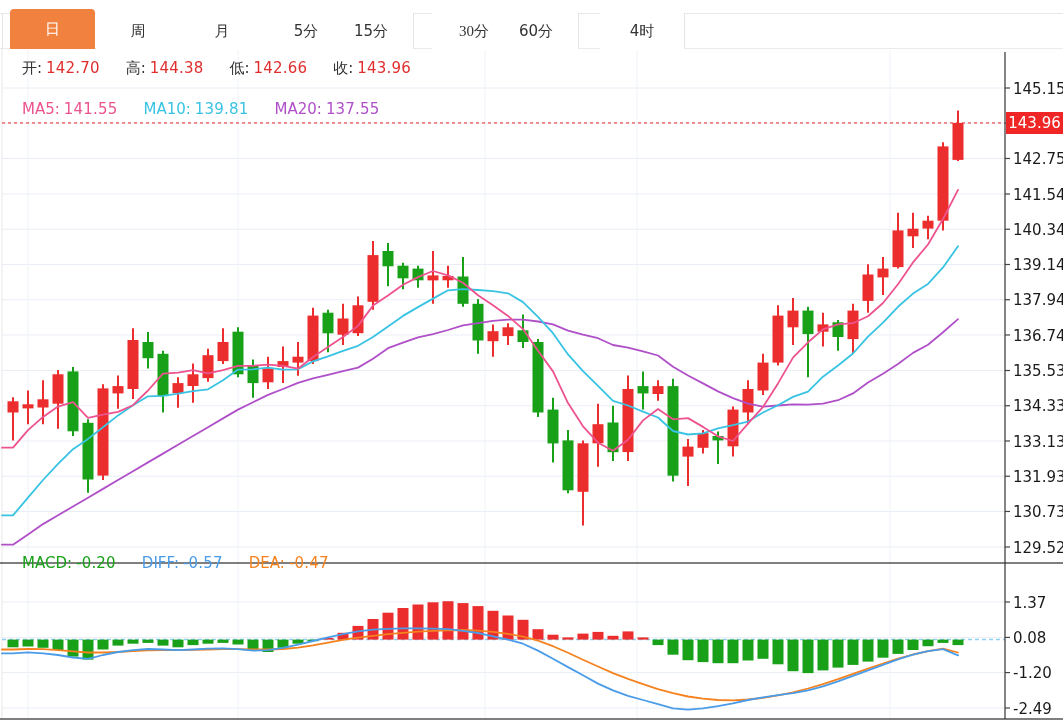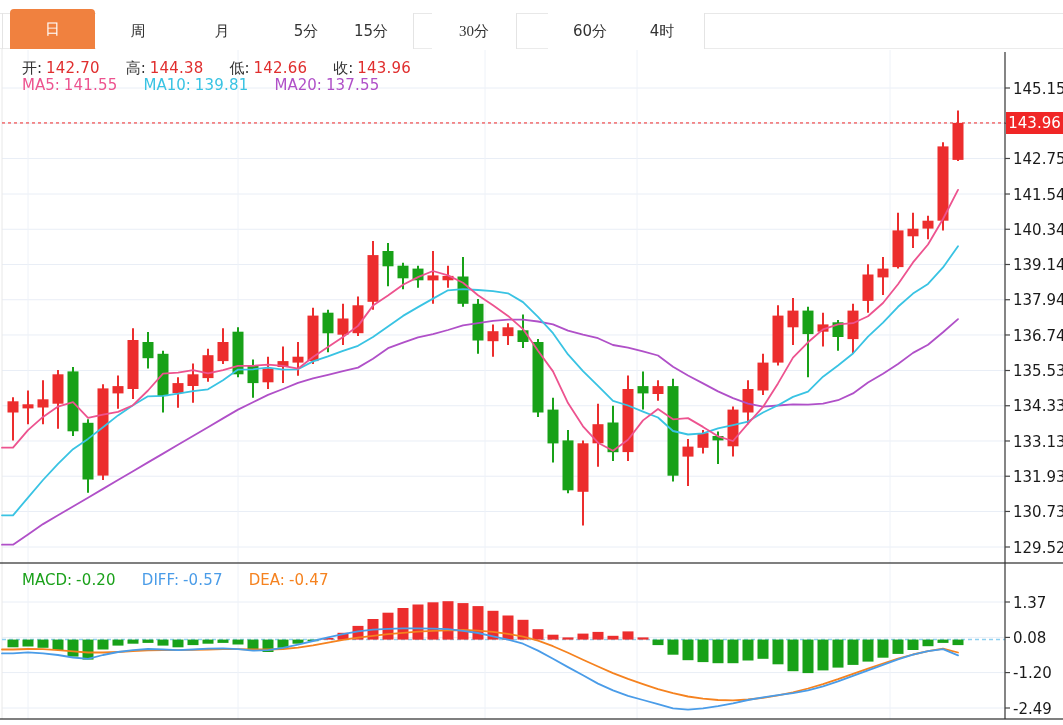--- a/index.html
+++ b/index.html
@@ -13,22 +13,22 @@
        font-size:15px;color:#333;border-right:1px solid #e4e4e4;cursor:pointer;background:#fff;}
   .tab.active{top:9px;height:40px;line-height:40px;background:#f0813f;color:#fff;
        border-radius:4px 4px 0 0;border-right:none;}
   #tabbar .leftline{position:absolute;left:2px;top:13px;width:1px;height:36px;background:#e4e4e4;}
   
   .inforow{position:absolute;left:22px;font-size:15px;white-space:nowrap;z-index:5;}
   .inforow .pair{margin-right:26px;}
   .inforow .lbl{margin-right:4px;}
   .inforow .val{letter-spacing:0.2px;}
   #ohlc-row{top:59px;}
-  #ma-row{top:76px;}
-  #macd-row{top:571px;}
+  #ma-row{top:100px;}
+  #macd-row{top:554px;}
   
   #chart-svg{position:absolute;left:0;top:0;z-index:1;}
   
   #price-badge{position:absolute;left:1006px;top:112px;width:57px;height:22px;background:#f02626;
        color:#fff;font-size:15px;line-height:22px;text-align:center;z-index:6;}
   .axis-label{font-size:15px;fill:#1a1a1a;}
 </style>
 </head>
 <body>
 
@@ -434,20 +434,20 @@
   <div id="tabbar">
     <div class="topline"></div>
     <div class="botline"></div>
     <div class="leftline"></div>
   <div class="tab active" style="left: 10px; width: 85px; background: rgb(240, 129, 63);">日</div>
       <div class="tab" style="left: 96px;">周</div>
       <div class="tab" style="left: 180px;">月</div>
       <div class="tab" style="left: 264px;">5分</div>
       <div class="tab" style="left: 329px;">15分</div>
       <div class="tab" style="left: 432px; font-family: Liberation Serif, serif;">30分</div>
-      <div class="tab" style="left: 548px;">60分</div>
-      <div class="tab" style="left: 620px;">4时</div>
+      <div class="tab" style="left: 494px;">60分</div>
+      <div class="tab" style="left: 600px;">4时</div>
     </div>
   <div id="ohlc-row" class="inforow"><span class="pair"><span class="lbl" style="color: rgb(51, 51, 51);">开:</span><span class="val" style="color: rgb(224, 46, 46);">142.70</span></span><span class="pair"><span class="lbl" style="color: rgb(51, 51, 51);">高:</span><span class="val" style="color: rgb(224, 46, 46);">144.38</span></span><span class="pair"><span class="lbl" style="color: rgb(51, 51, 51);">低:</span><span class="val" style="color: rgb(224, 46, 46);">142.66</span></span><span class="pair"><span class="lbl" style="color: rgb(51, 51, 51);">收:</span><span class="val" style="color: rgb(224, 46, 46);">143.96</span></span></div>
   <div id="ma-row" class="inforow"><span class="pair"><span class="lbl" style="color: rgb(237, 83, 143);">MA5:</span><span class="val" style="color: rgb(237, 83, 143);">141.55</span></span><span class="pair"><span class="lbl" style="color: rgb(57, 195, 227);">MA10:</span><span class="val" style="color: rgb(57, 195, 227);">139.81</span></span><span class="pair"><span class="lbl" style="color: rgb(176, 80, 200);">MA20:</span><span class="val" style="color: rgb(176, 80, 200);">137.55</span></span></div>
   <div id="macd-row" class="inforow"><span class="pair"><span class="lbl" style="color: rgb(27, 161, 27);">MACD:</span><span class="val" style="color: rgb(27, 161, 27);">-0.20</span></span><span class="pair"><span class="lbl" style="color: rgb(74, 156, 232);">DIFF:</span><span class="val" style="color: rgb(74, 156, 232);">-0.57</span></span><span class="pair"><span class="lbl" style="color: rgb(245, 130, 31);">DEA:</span><span class="val" style="color: rgb(245, 130, 31);">-0.47</span></span></div>
   <div id="price-badge" style="top: 112px;">143.96</div>
 </div>
 
 </body></html>

